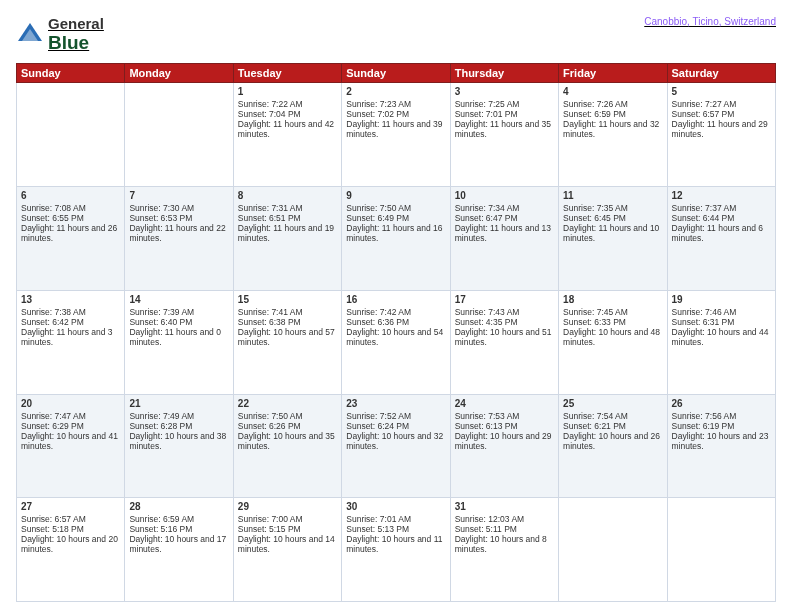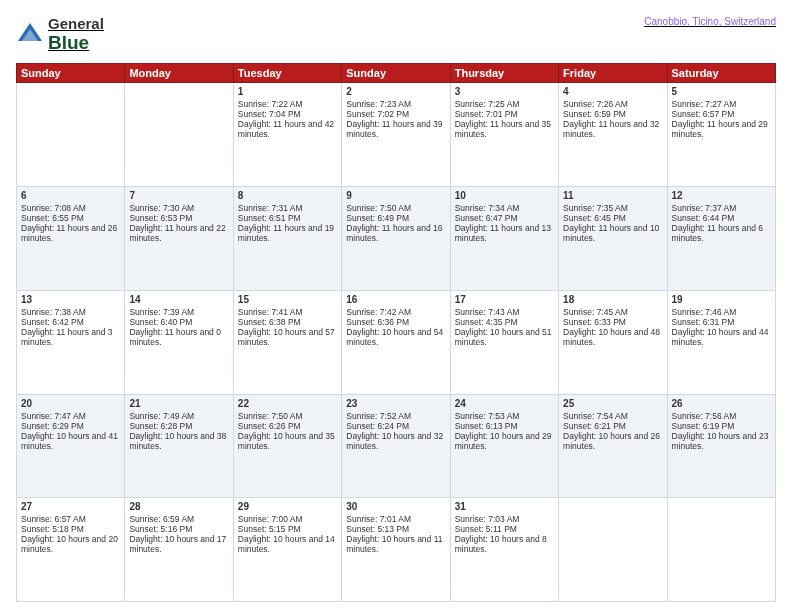--- a/index.html
+++ b/index.html
@@ -322,21 +322,21 @@
             <div>Daylight: 10 hours and 14 minutes.</div>
           </td>
           <td>
             <span class="day-number">30</span>
             <div>Sunrise: 7:01 AM</div>
             <div>Sunset: 5:13 PM</div>
             <div>Daylight: 10 hours and 11 minutes.</div>
           </td>
           <td>
             <span class="day-number">31</span>
-            <div>Sunrise: 7:03 AM</div>
+            <div>Sunrise: 12:03 AM</div>
             <div>Sunset: 5:11 PM</div>
             <div>Daylight: 10 hours and 8 minutes.</div>
           </td>
           <td class="empty"></td>
           <td class="empty"></td>
         </tr>
       </tbody>
   </table>
 </div>
 

